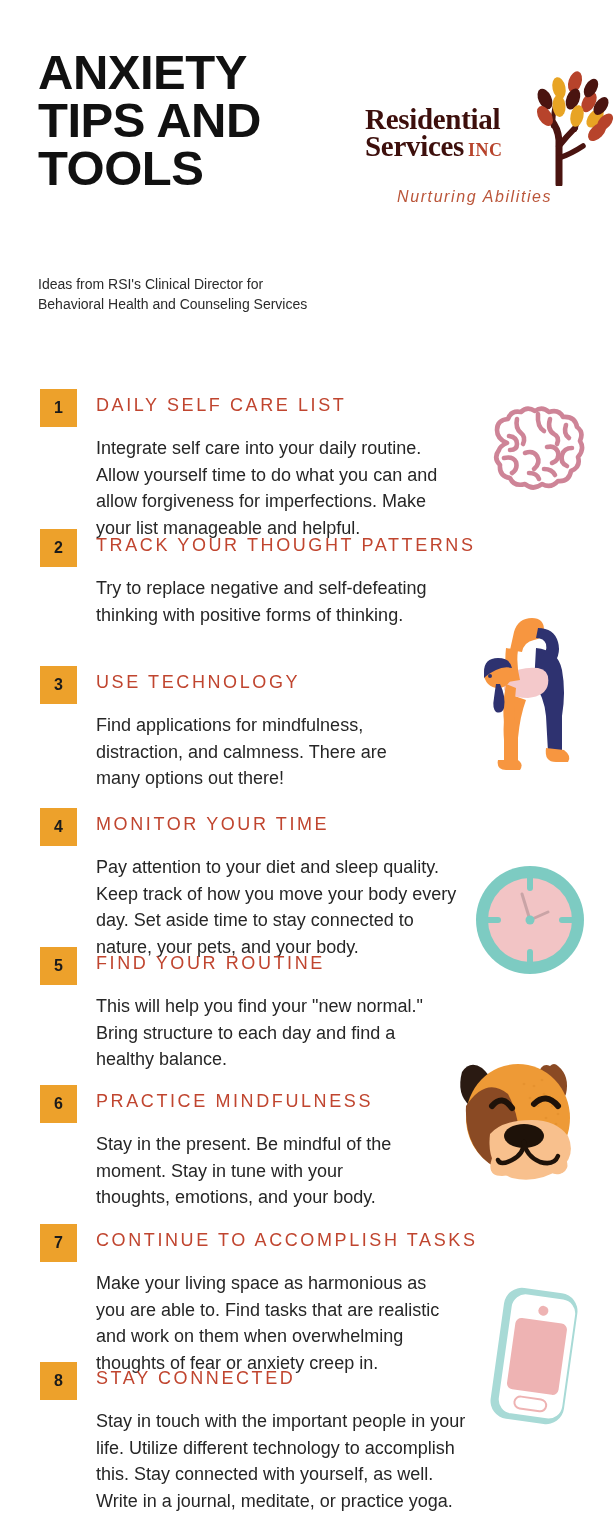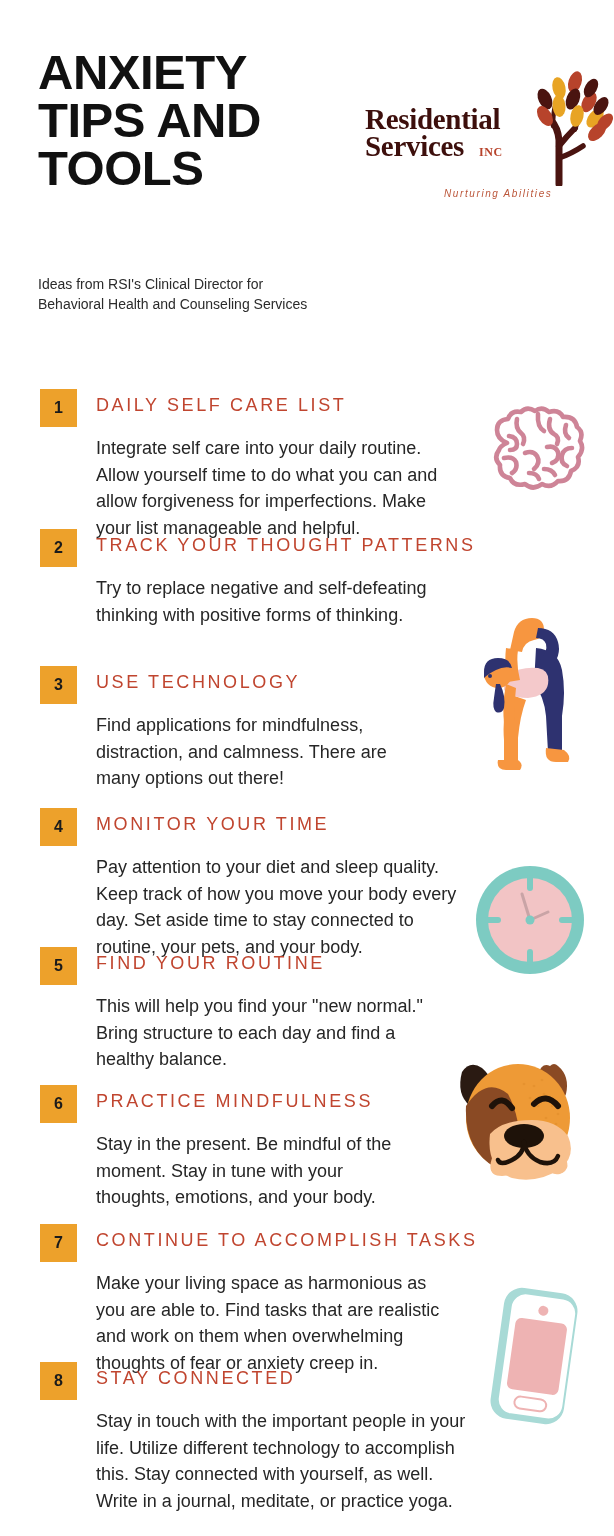--- a/index.html
+++ b/index.html
@@ -56,36 +56,35 @@
     font-family: "Liberation Serif", serif;
     font-weight: bold;
     color: #3d0f0c;
     line-height: 0.94;
   }
   .logo-word1 { font-size: 29px; display: block; letter-spacing: -0.3px; }
   .logo-word2 { font-size: 29px; display: block; letter-spacing: -0.3px; }
   .logo-inc {
     font-family: "Liberation Serif", serif;
     font-weight: bold;
-    font-size: 12px;
+    font-size: 18px;
     color: #b7432b;
     letter-spacing: 0.5px;
-    margin-left: 15px;
+    margin-left: 4px;
   }
   .logo-tagline {
     position: absolute;
     left: 37px;
     top: 110px;
     font-family: "Liberation Sans", sans-serif;
     font-style: italic;
-    font-size: 10px;
+    font-size: 16px;
     letter-spacing: 1.6px;
     color: #bb563a;
     white-space: nowrap;
-    margin-left: 47px;
   }
   .logo-tree {
     position: absolute;
     left: 145px;
     top: -12px;
     width: 110px;
     height: 120px;
   }
 
   
@@ -211,21 +210,21 @@
 
   <div class="tip" style="top:666px;">
     <div class="tip-badge">3</div>
     <div class="tip-heading">USE TECHNOLOGY</div>
     <div class="tip-body" style="width:330px;">Find applications for mindfulness, distraction, and calmness. There are many options out there!</div>
   </div>
 
   <div class="tip" style="top:808px;">
     <div class="tip-badge">4</div>
     <div class="tip-heading">MONITOR YOUR TIME</div>
-    <div class="tip-body" style="width:362px;">Pay attention to your diet and sleep quality. Keep track of how you move your body every day. Set aside time to stay connected to routine, your pets, and your body.</div>
+    <div class="tip-body" style="width:362px;">Pay attention to your diet and sleep quality. Keep track of how you move your body every day. Set aside time to stay connected to nature, your pets, and your body.</div>
   </div>
 
   <div class="tip" style="top:947px;">
     <div class="tip-badge">5</div>
     <div class="tip-heading">FIND YOUR ROUTINE</div>
     <div class="tip-body" style="width:330px;">This will help you find your "new normal." Bring structure to each day and find a healthy balance.</div>
   </div>
 
   <div class="tip" style="top:1085px;">
     <div class="tip-badge">6</div>

